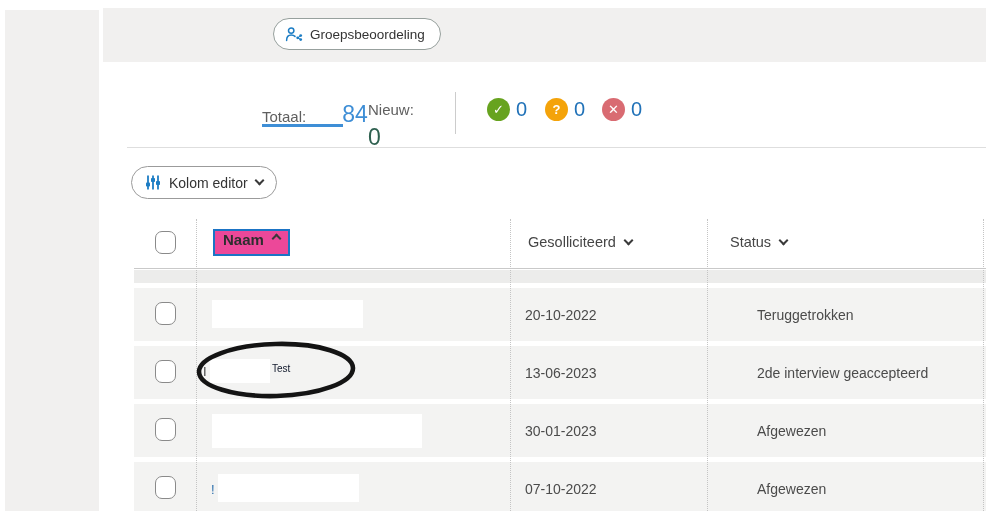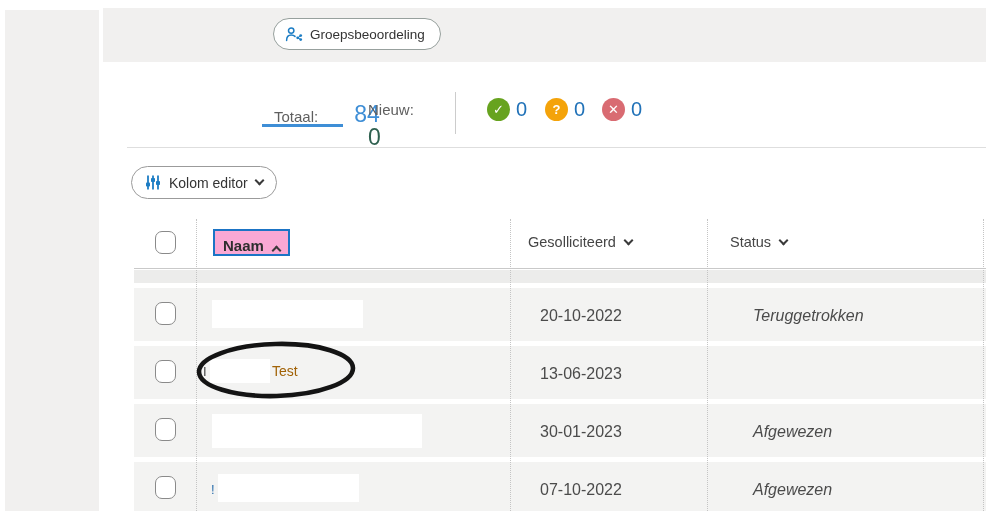--- a/index.html
+++ b/index.html
@@ -31,21 +31,21 @@
   .pill-group {
     left: 273px; top: 18px; padding: 0 15px 0 11px;
     background: #ffffff; color: #333; border: 1px solid #97a09d; gap: 6px;
   }
 
   
   .page-title { left: 131px; top: 99px; font-size: 20px; font-weight: 700; color: #2b2b2b; letter-spacing: 0.2px; }
   .stat-group { top: 101px; display: flex; align-items: baseline; gap: 6px; cursor: pointer; }
   .stat-label { font-size: 15px; color: #5f5f5f; }
   .stat-value { font-size: 23px; font-weight: 400; }
-  .total-group { left: 274px; gap: 36px; }
+  .total-group { left: 262px; gap: 36px; }
   .total-value { color: #3e8ed6; }
   .total-underline { left: 262px; top: 124px; width: 81px; height: 3px; background: #3e8ed6; }
   .new-group { left: 368px; flex-direction: column; }
   .new-value { color: #2e604f; }
   .v-divider { left: 455px; top: 92px; width: 1px; height: 42px; background: #cccccc; }
 
   .badge-group { top: 98px; display: flex; align-items: center; gap: 6px; cursor: pointer; }
   .badge-circle {
     width: 23px; height: 23px; border-radius: 50%;
     display: flex; align-items: center; justify-content: center;
@@ -76,46 +76,46 @@
   .chev-up   { transform: rotate(-135deg); margin-top: 4px; }
 
   
   .checkbox {
     width: 21px; height: 23px; border: 1.5px solid #8a8a8a; border-radius: 7px;
     background: #ffffff; cursor: pointer;
   }
   .header-checkbox { left: 155px; top: 231px; }
   .naam-box {
     left: 213px; top: 229px; height: 27px; padding: 0 8px;
-    border: 2px solid #1b74c5; background: #f9a8d4;
-    display: flex; align-items: flex-end; gap: 9px; cursor: pointer;
+    border: 2px solid #1b74c5; background: #ec4899;
+    display: flex; align-items: flex-start; gap: 9px; cursor: pointer;
   }
   .naam-label { font-size: 15px; font-weight: 700; color: #2e2e2e; }
   .col-header { top: 234px; display: flex; align-items: center; gap: 9px;
                 font-size: 14.5px; color: #454545; cursor: pointer; }
   .col-header-applied { left: 528px; }
   .col-header-status  { left: 730px; }
   .header-bottom-border { left: 134px; top: 268px; width: 852px; height: 1px; background: #c9c9c9; }
   .partial-row { left: 134px; top: 270px; width: 852px; height: 13px; background: #ececeb; }
 
   .table-row { left: 134px; width: 852px; height: 53px; background: #f3f3f2; }
   .row-1 { top: 288px; } .row-2 { top: 346px; } .row-3 { top: 404px; } .row-4 { top: 462px; }
   .row-checkbox { left: 21px; top: 14px; }
-  .cell-text { position: absolute; top: 19px; font-size: 16px; color: #4b4b4b; white-space: nowrap; margin-left: 15px; }
+  .cell-text { position: absolute; top: 19px; font-size: 14px; color: #4b4b4b; white-space: nowrap; }
   .cell-applied { left: 391px; }
-  .cell-status  { left: 604px; font-style: italic; }
+  .cell-status  { left: 623px; }
   .redaction { position: absolute; background: #ffffff; }
   .red-1 { left: 78px; top: 12px; width: 151px; height: 28px; }
   .red-2 { left: 76px; top: 13px; width: 60px;  height: 24px; }
   .red-3 { left: 78px; top: 10px; width: 210px; height: 34px; }
   .red-4 { left: 84px; top: 12px; width: 141px; height: 28px; }
   .name-prefix { position: absolute; font-size: 13px; color: #444; top: 18px; }
   .prefix-2 { left: 69px; }
   .prefix-4 { left: 77px; top: 20px; color: #2c6fad; }
-  .name-link { position: absolute; left: 138px; top: 17px; font-size: 14px; color: #a16207; cursor: pointer; }
+  .name-link { position: absolute; left: 138px; top: 17px; font-size: 10px; color: #0f172a; cursor: pointer; }
 
   .col-divider { top: 219px; height: 292px; width: 0; border-left: 1px dotted #c4c4c4; }
   .divider-1 { left: 196px; } .divider-2 { left: 510px; }
   .divider-3 { left: 707px; } .divider-4 { left: 983px; }
 
   .annotation { left: 194px; top: 340px; width: 164px; height: 60px; z-index: 6; pointer-events: none; }
 </style>
 </head>
 <body>
 
@@ -209,20 +209,21 @@
     <div class="cell-text cell-applied">20-10-2022</div>
     <div class="cell-text cell-status">Teruggetrokken</div>
   </div>
 
   <div class="abs table-row row-2">
     <div class="abs checkbox row-checkbox" role="checkbox" aria-checked="false"></div>
     <span class="name-prefix prefix-2">I</span>
     <div class="redaction red-2"></div>
     <span class="name-link">Test</span>
     <div class="cell-text cell-applied">13-06-2023</div>
+    <div class="cell-text cell-status">2de interview geaccepteerd</div>
   </div>
 
   <div class="abs table-row row-3">
     <div class="abs checkbox row-checkbox" role="checkbox" aria-checked="false"></div>
     <div class="redaction red-3"></div>
     <div class="cell-text cell-applied">30-01-2023</div>
     <div class="cell-text cell-status">Afgewezen</div>
   </div>
 
   <div class="abs table-row row-4">

